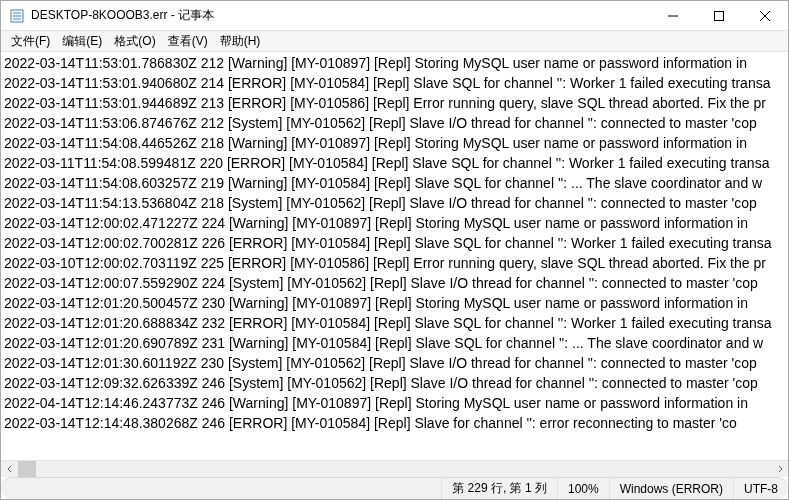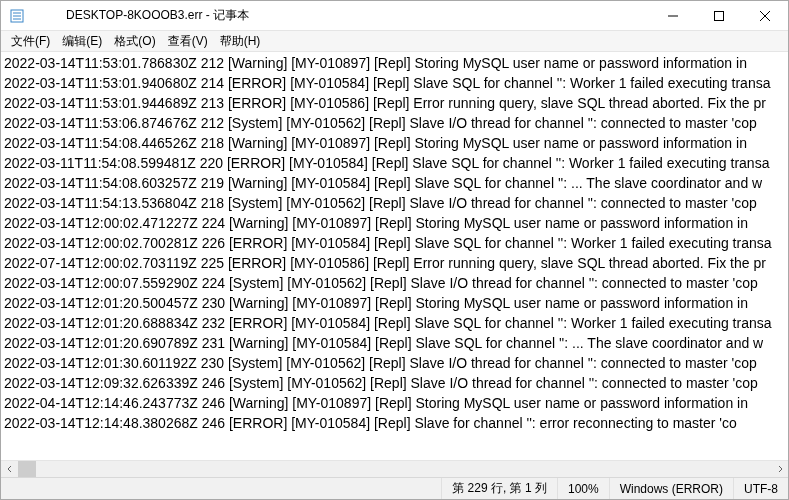--- a/index.html
+++ b/index.html
@@ -9,21 +9,20 @@
     background: #fff;
     border: 1px solid #a8a8a8;
     display: flex; flex-direction: column;
     position: relative;
   }
   .titlebar {
     height: 30px;
     background: #fff;
     display: flex; align-items: center;
     border-bottom: 1px solid #e5e5e5;
-    gap: 35px;
   }
   .titlebar .app-icon {
     width: 16px; height: 16px; margin: 0 6px 0 8px;
     display: flex; align-items: center; justify-content: center;
   }
   .titlebar .title {
     flex: 1; font-size: 12px; color: #000;
     white-space: nowrap; overflow: hidden;
   }
   .win-controls { display: flex; height: 100%; }
@@ -73,20 +72,21 @@
     width: 18px; height: 100%;
     background: #cdcdcd;
   }
   .statusbar {
     height: 22px;
     background: #f1f1f1;
     border-top: 1px solid #d8d8d8;
     display: flex; align-items: center;
     font-size: 12px;
     color: #000;
+    border-radius: 10px;
   }
   .status-spacer { flex: 1; }
   .status-cell {
     padding: 0 10px;
     border-left: 1px solid #e0e0e0;
     height: 100%;
     display: flex; align-items: center;
   }
   .status-cell:first-of-type { border-left: none; }
 </style>
@@ -137,21 +137,21 @@
       <div class="line">2022-03-14T11:53:01.786830Z 212 [Warning] [MY-010897] [Repl] Storing MySQL user name or password information in </div>
       <div class="line">2022-03-14T11:53:01.940680Z 214 [ERROR] [MY-010584] [Repl] Slave SQL for channel '': Worker 1 failed executing transa</div>
       <div class="line">2022-03-14T11:53:01.944689Z 213 [ERROR] [MY-010586] [Repl] Error running query, slave SQL thread aborted. Fix the pr</div>
       <div class="line">2022-03-14T11:53:06.874676Z 212 [System] [MY-010562] [Repl] Slave I/O thread for channel '': connected to master 'cop</div>
       <div class="line">2022-03-14T11:54:08.446526Z 218 [Warning] [MY-010897] [Repl] Storing MySQL user name or password information in </div>
       <div class="line">2022-03-11T11:54:08.599481Z 220 [ERROR] [MY-010584] [Repl] Slave SQL for channel '': Worker 1 failed executing transa</div>
       <div class="line">2022-03-14T11:54:08.603257Z 219 [Warning] [MY-010584] [Repl] Slave SQL for channel '': ... The slave coordinator and w</div>
       <div class="line">2022-03-14T11:54:13.536804Z 218 [System] [MY-010562] [Repl] Slave I/O thread for channel '': connected to master 'cop</div>
       <div class="line">2022-03-14T12:00:02.471227Z 224 [Warning] [MY-010897] [Repl] Storing MySQL user name or password information in </div>
       <div class="line">2022-03-14T12:00:02.700281Z 226 [ERROR] [MY-010584] [Repl] Slave SQL for channel '': Worker 1 failed executing transa</div>
-      <div class="line">2022-07-14T12:00:02.703119Z 225 [ERROR] [MY-010586] [Repl] Error running query, slave SQL thread aborted. Fix the pr</div>
+      <div class="line">2022-03-10T12:00:02.703119Z 225 [ERROR] [MY-010586] [Repl] Error running query, slave SQL thread aborted. Fix the pr</div>
       <div class="line">2022-03-14T12:00:07.559290Z 224 [System] [MY-010562] [Repl] Slave I/O thread for channel '': connected to master 'cop</div>
       <div class="line">2022-03-14T12:01:20.500457Z 230 [Warning] [MY-010897] [Repl] Storing MySQL user name or password information in </div>
       <div class="line">2022-03-14T12:01:20.688834Z 232 [ERROR] [MY-010584] [Repl] Slave SQL for channel '': Worker 1 failed executing transa</div>
       <div class="line">2022-03-14T12:01:20.690789Z 231 [Warning] [MY-010584] [Repl] Slave SQL for channel '': ... The slave coordinator and w</div>
       <div class="line">2022-03-14T12:01:30.601192Z 230 [System] [MY-010562] [Repl] Slave I/O thread for channel '': connected to master 'cop</div>
       <div class="line">2022-03-14T12:09:32.626339Z 246 [System] [MY-010562] [Repl] Slave I/O thread for channel '': connected to master 'cop</div>
       <div class="line">2022-04-14T12:14:46.243773Z 246 [Warning] [MY-010897] [Repl] Storing MySQL user name or password information in </div>
       <div class="line">2022-03-14T12:14:48.380268Z 246 [ERROR] [MY-010584] [Repl] Slave for channel '': error reconnecting to master 'co</div>
     </div>
 

